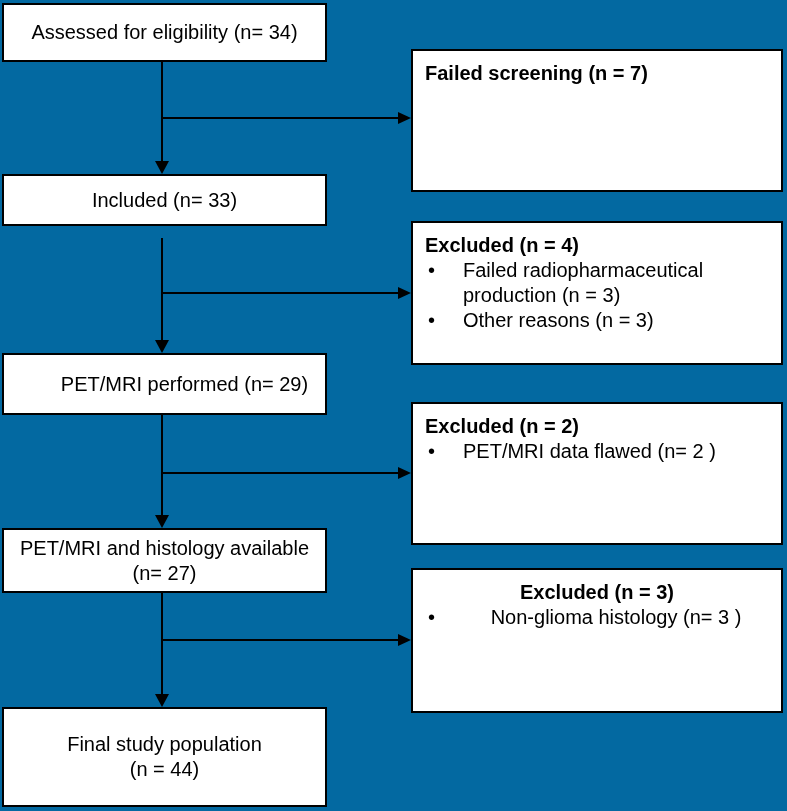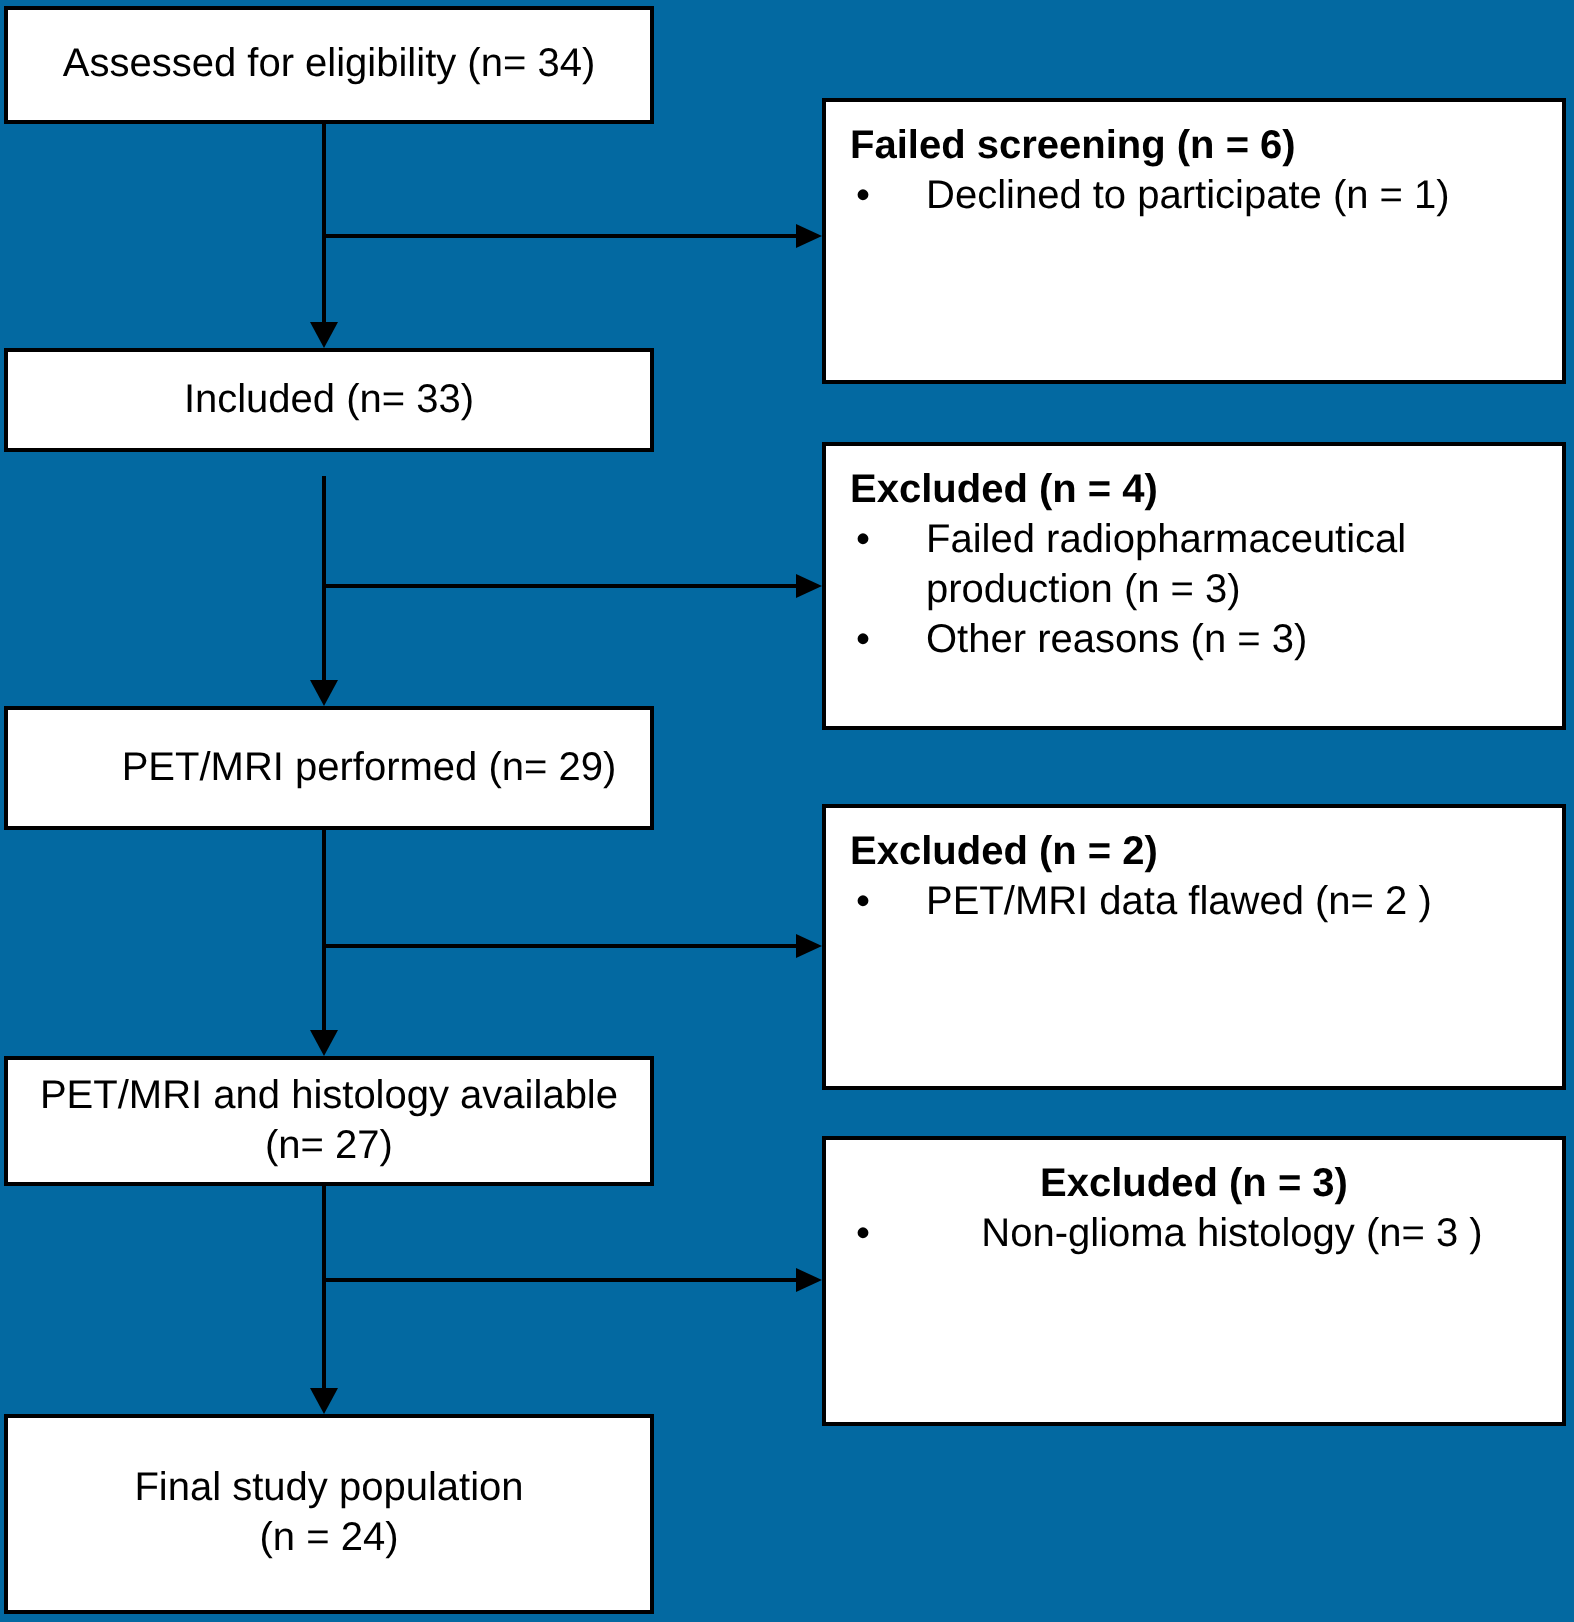--- a/index.html
+++ b/index.html
@@ -129,28 +129,25 @@
   </div>
   <div class="mbox mbox-2">
     <span class="mlabel">PET/MRI performed (n= 29)</span>
   </div>
   <div class="mbox mbox-3">
     <span class="mlabel">PET/MRI and histology available
 (n= 27)</span>
   </div>
   <div class="mbox mbox-4">
     <span class="mlabel">Final study population
-(n = 24)</span>
+(n = 44)</span>
   </div>
 
   <div class="sbox sbox-0">
-    <div class="sbox-title">Failed screening (n = 6)</div>
-    <ul>
-      <li>Declined to participate (n = 1)</li>
-    </ul>
+    <div class="sbox-title">Failed screening (n = 7)</div>
   </div>
   <div class="sbox sbox-1">
     <div class="sbox-title">Excluded (n = 4)</div>
     <ul>
       <li>Failed radiopharmaceutical production (n = 3)</li>
       <li>Other reasons (n = 3)</li>
     </ul>
   </div>
   <div class="sbox sbox-2">
     <div class="sbox-title">Excluded (n = 2)</div>

